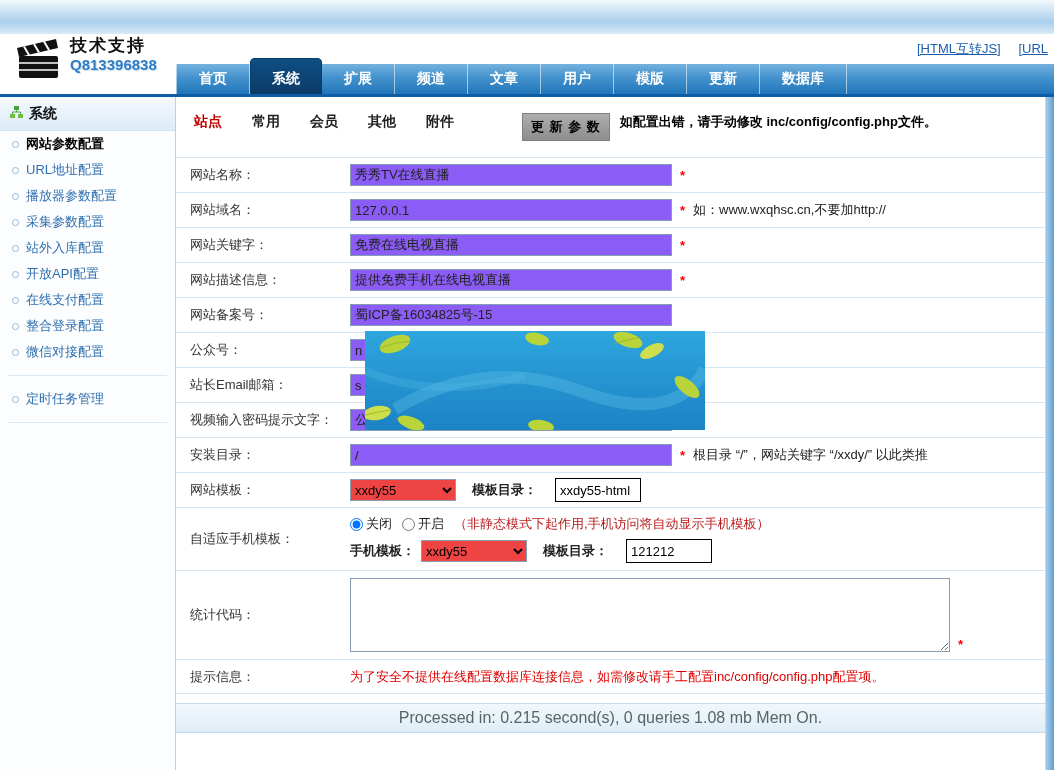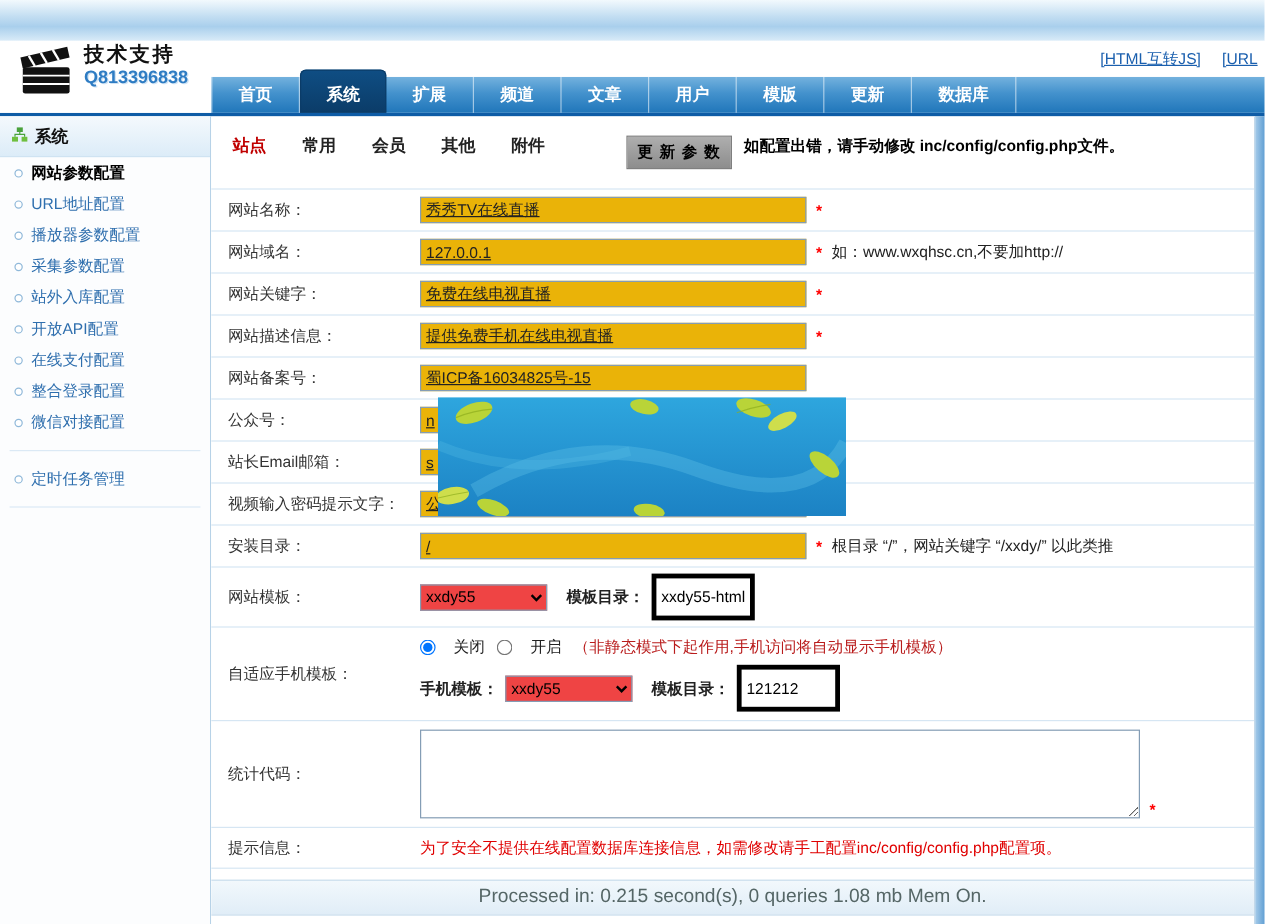--- a/index.html
+++ b/index.html
@@ -52,31 +52,31 @@
   .update-btn { margin-left:38px; padding:4px 8px; font-size:13px; font-weight:bold; letter-spacing:1px;
     color:#000; background:linear-gradient(to bottom,#aeaeae,#8d8d8d); border:1px solid #7f7f7f; cursor:pointer; }
   .warn { margin-left:10px; font-weight:bold; font-size:13px; color:#000; }
 
   .form { width:100%; }
   .frow { display:flex; border-top:1px solid #d6e6f3; min-height:35px; align-items:center; }
   .frow.last { border-bottom:1px solid #d6e6f3; }
   .flabel { width:174px; flex:none; padding-left:14px; color:#333; align-self:center; }
   .fvalue { flex:1; display:flex; align-items:center; padding:5px 0; flex-wrap:nowrap; }
   .txt { width:322px; height:22px; border:1px solid #849db5; padding:1px 4px; font-size:13px;
-    font-family:"Liberation Sans","DejaVu Sans",sans-serif; color:#222; background:#eab308;text-decoration:underline; }
+    font-family:"Liberation Sans","DejaVu Sans",sans-serif; color:#222; background:#8b5cf6; }
   .req { color:#ff0000; font-weight:bold; margin-left:8px; }
   .note { margin-left:8px; color:#222; }
   .sel { height:22px; min-width:106px; border:1px solid #849db5; font-size:13px; background:#ef4444;
     font-family:"Liberation Sans","DejaVu Sans",sans-serif; }
   .blabel { font-weight:bold; margin:0 6px 0 16px; color:#222; }
-  .txt-small { width:86px; height:39px; border:4px solid #000000; padding:1px 4px; font-size:13px;
-    font-family:"Liberation Sans","DejaVu Sans",sans-serif; }
+  .txt-small { width:86px; height:24px; border:1px solid #000000; padding:1px 4px; font-size:13px;
+    font-family:"Liberation Sans","DejaVu Sans",sans-serif;margin-left:12px; }
   .stack { flex-direction:column; align-items:flex-start; gap:6px; padding:7px 0; }
   .line { display:flex; align-items:center; }
-  .radio-label { display:flex; align-items:center; gap:15px; margin-right:10px; cursor:pointer; }
+  .radio-label { display:flex; align-items:center; gap:3px; margin-right:10px; cursor:pointer; }
   .rednote { color:#b91c1c; }
   .ta { width:600px; height:74px; border:1px solid #849db5; resize:both; font-size:13px;
     font-family:"Liberation Sans","DejaVu Sans",sans-serif; }
   .ta-req { align-self:flex-end; }
   .redtext { color:#e00000; }
 
   .footerbar { margin-top:9px; background:linear-gradient(to bottom,#f2f8fc,#e0edf7);
     border-top:1px solid #c6dbec; border-bottom:1px solid #c6dbec; padding:5px 18px;
     text-align:center; color:#566; font-size:16px; }
 

